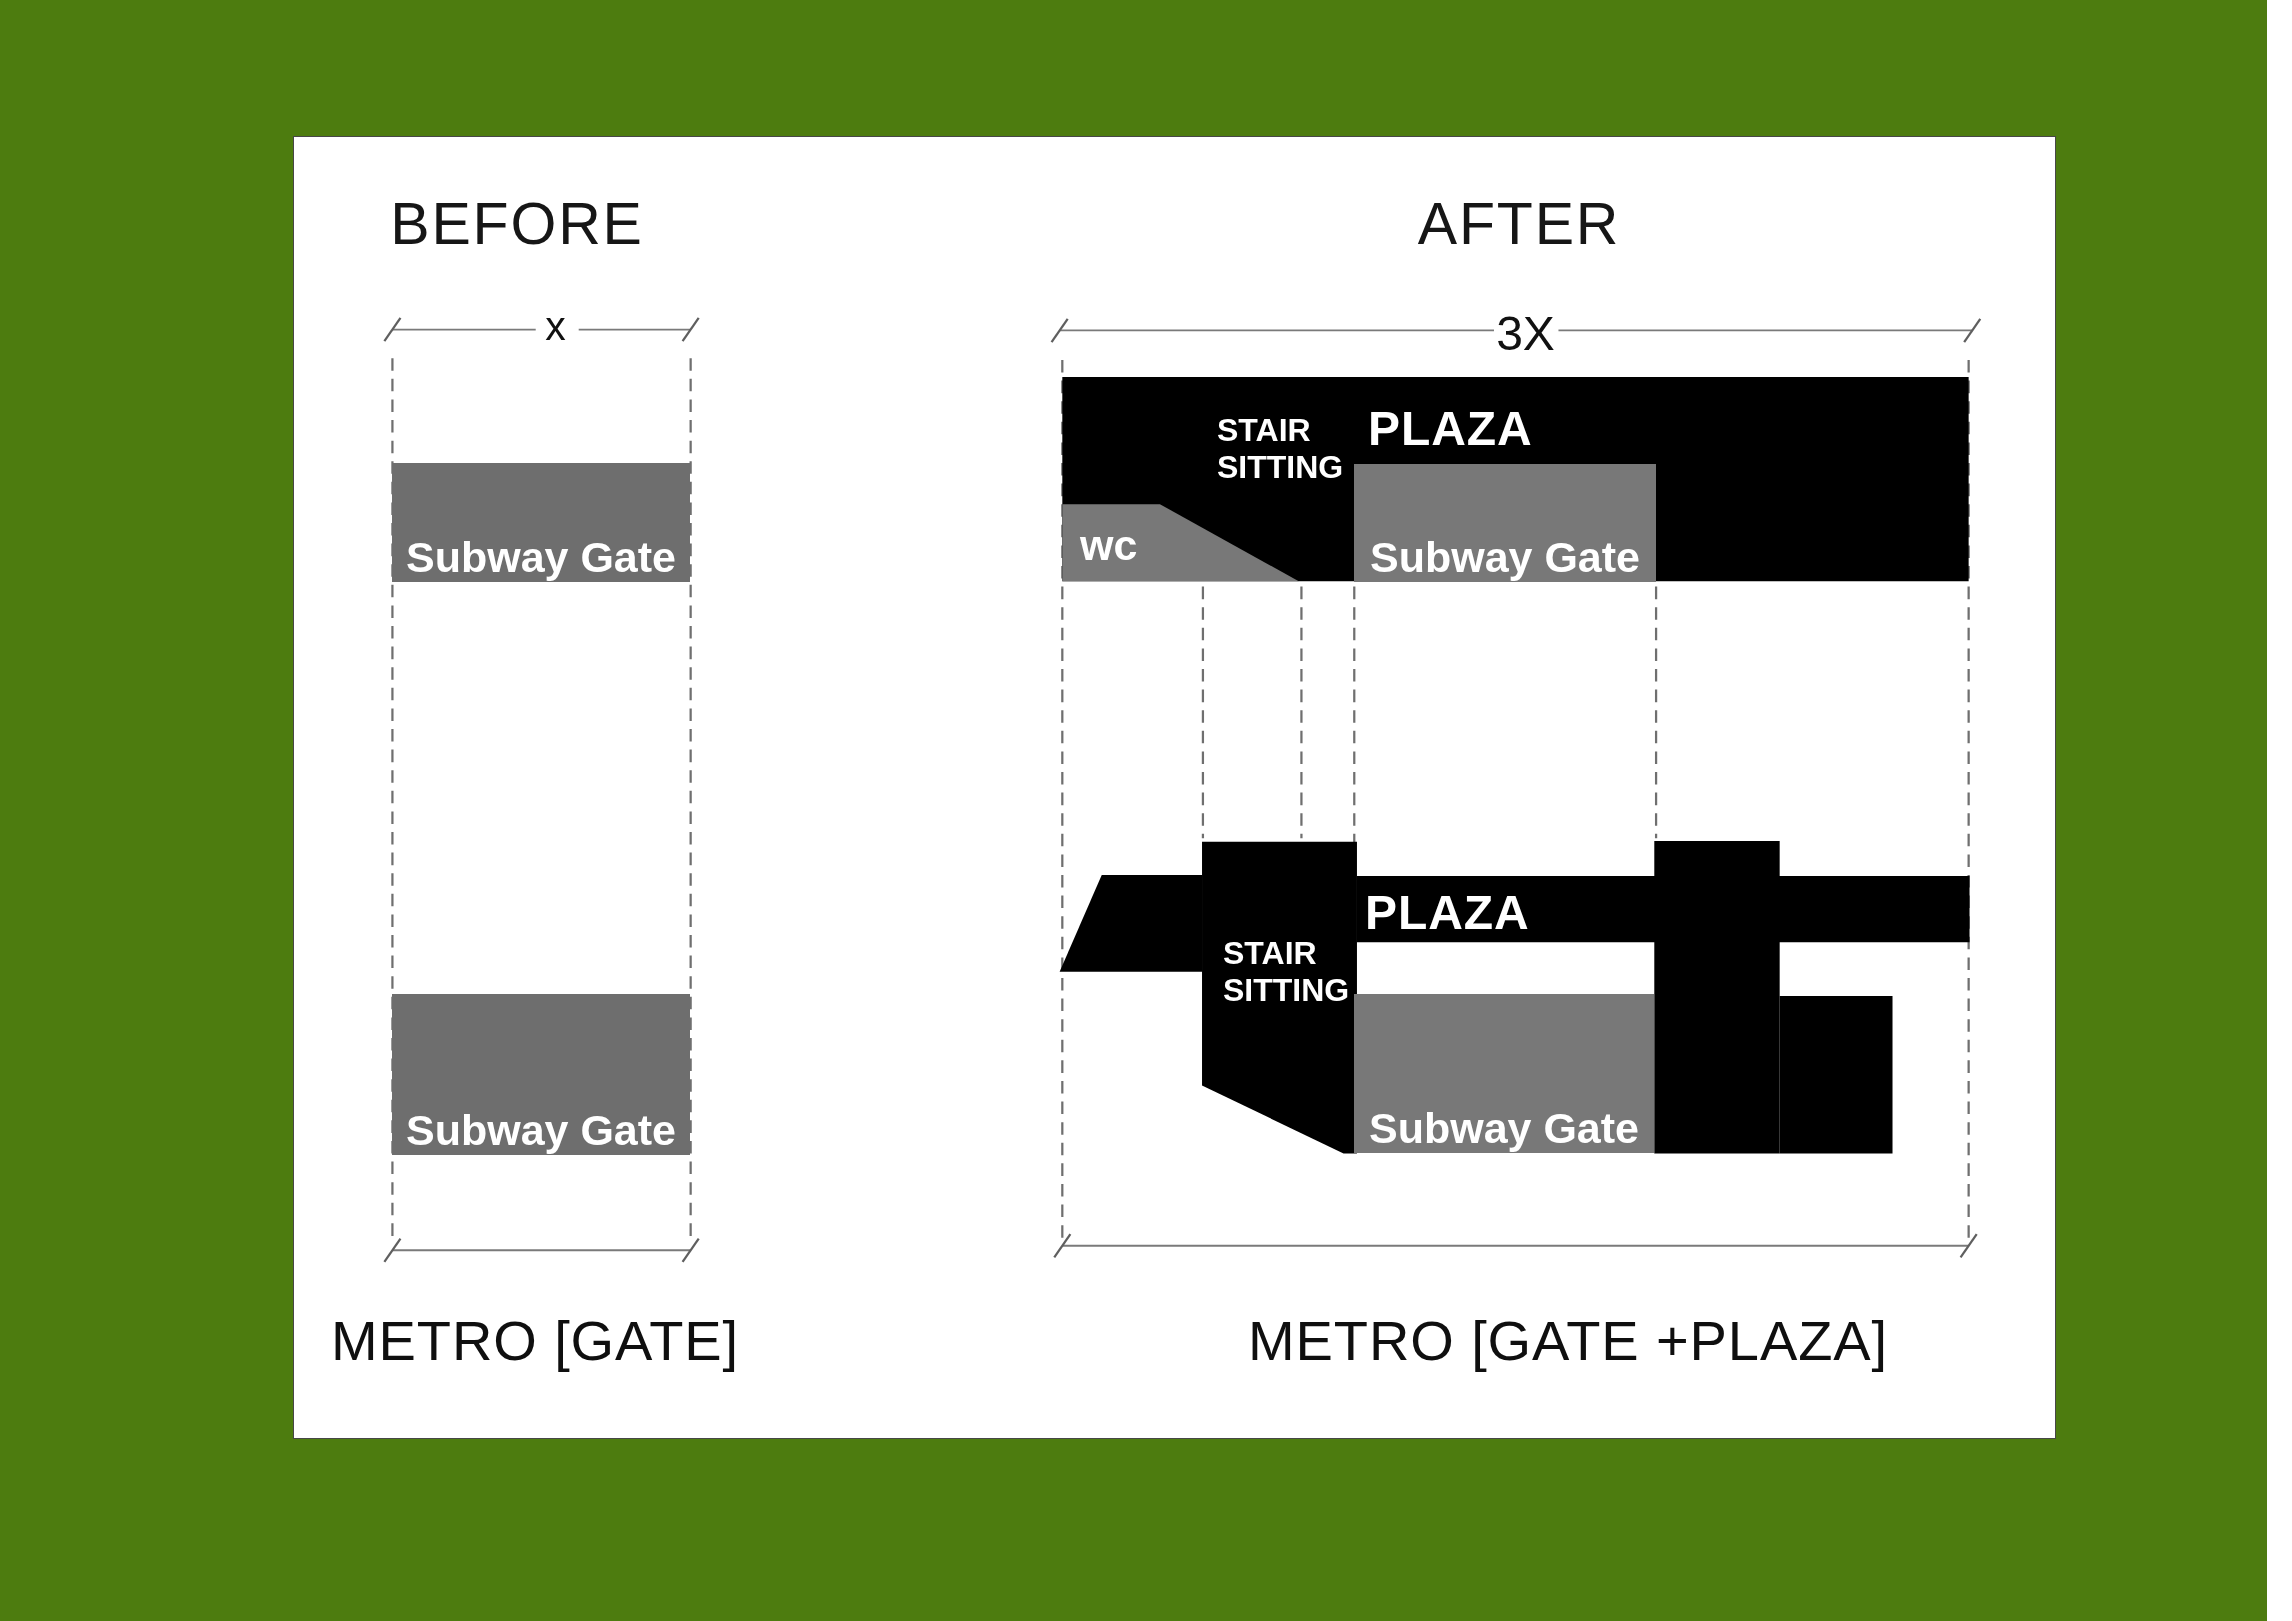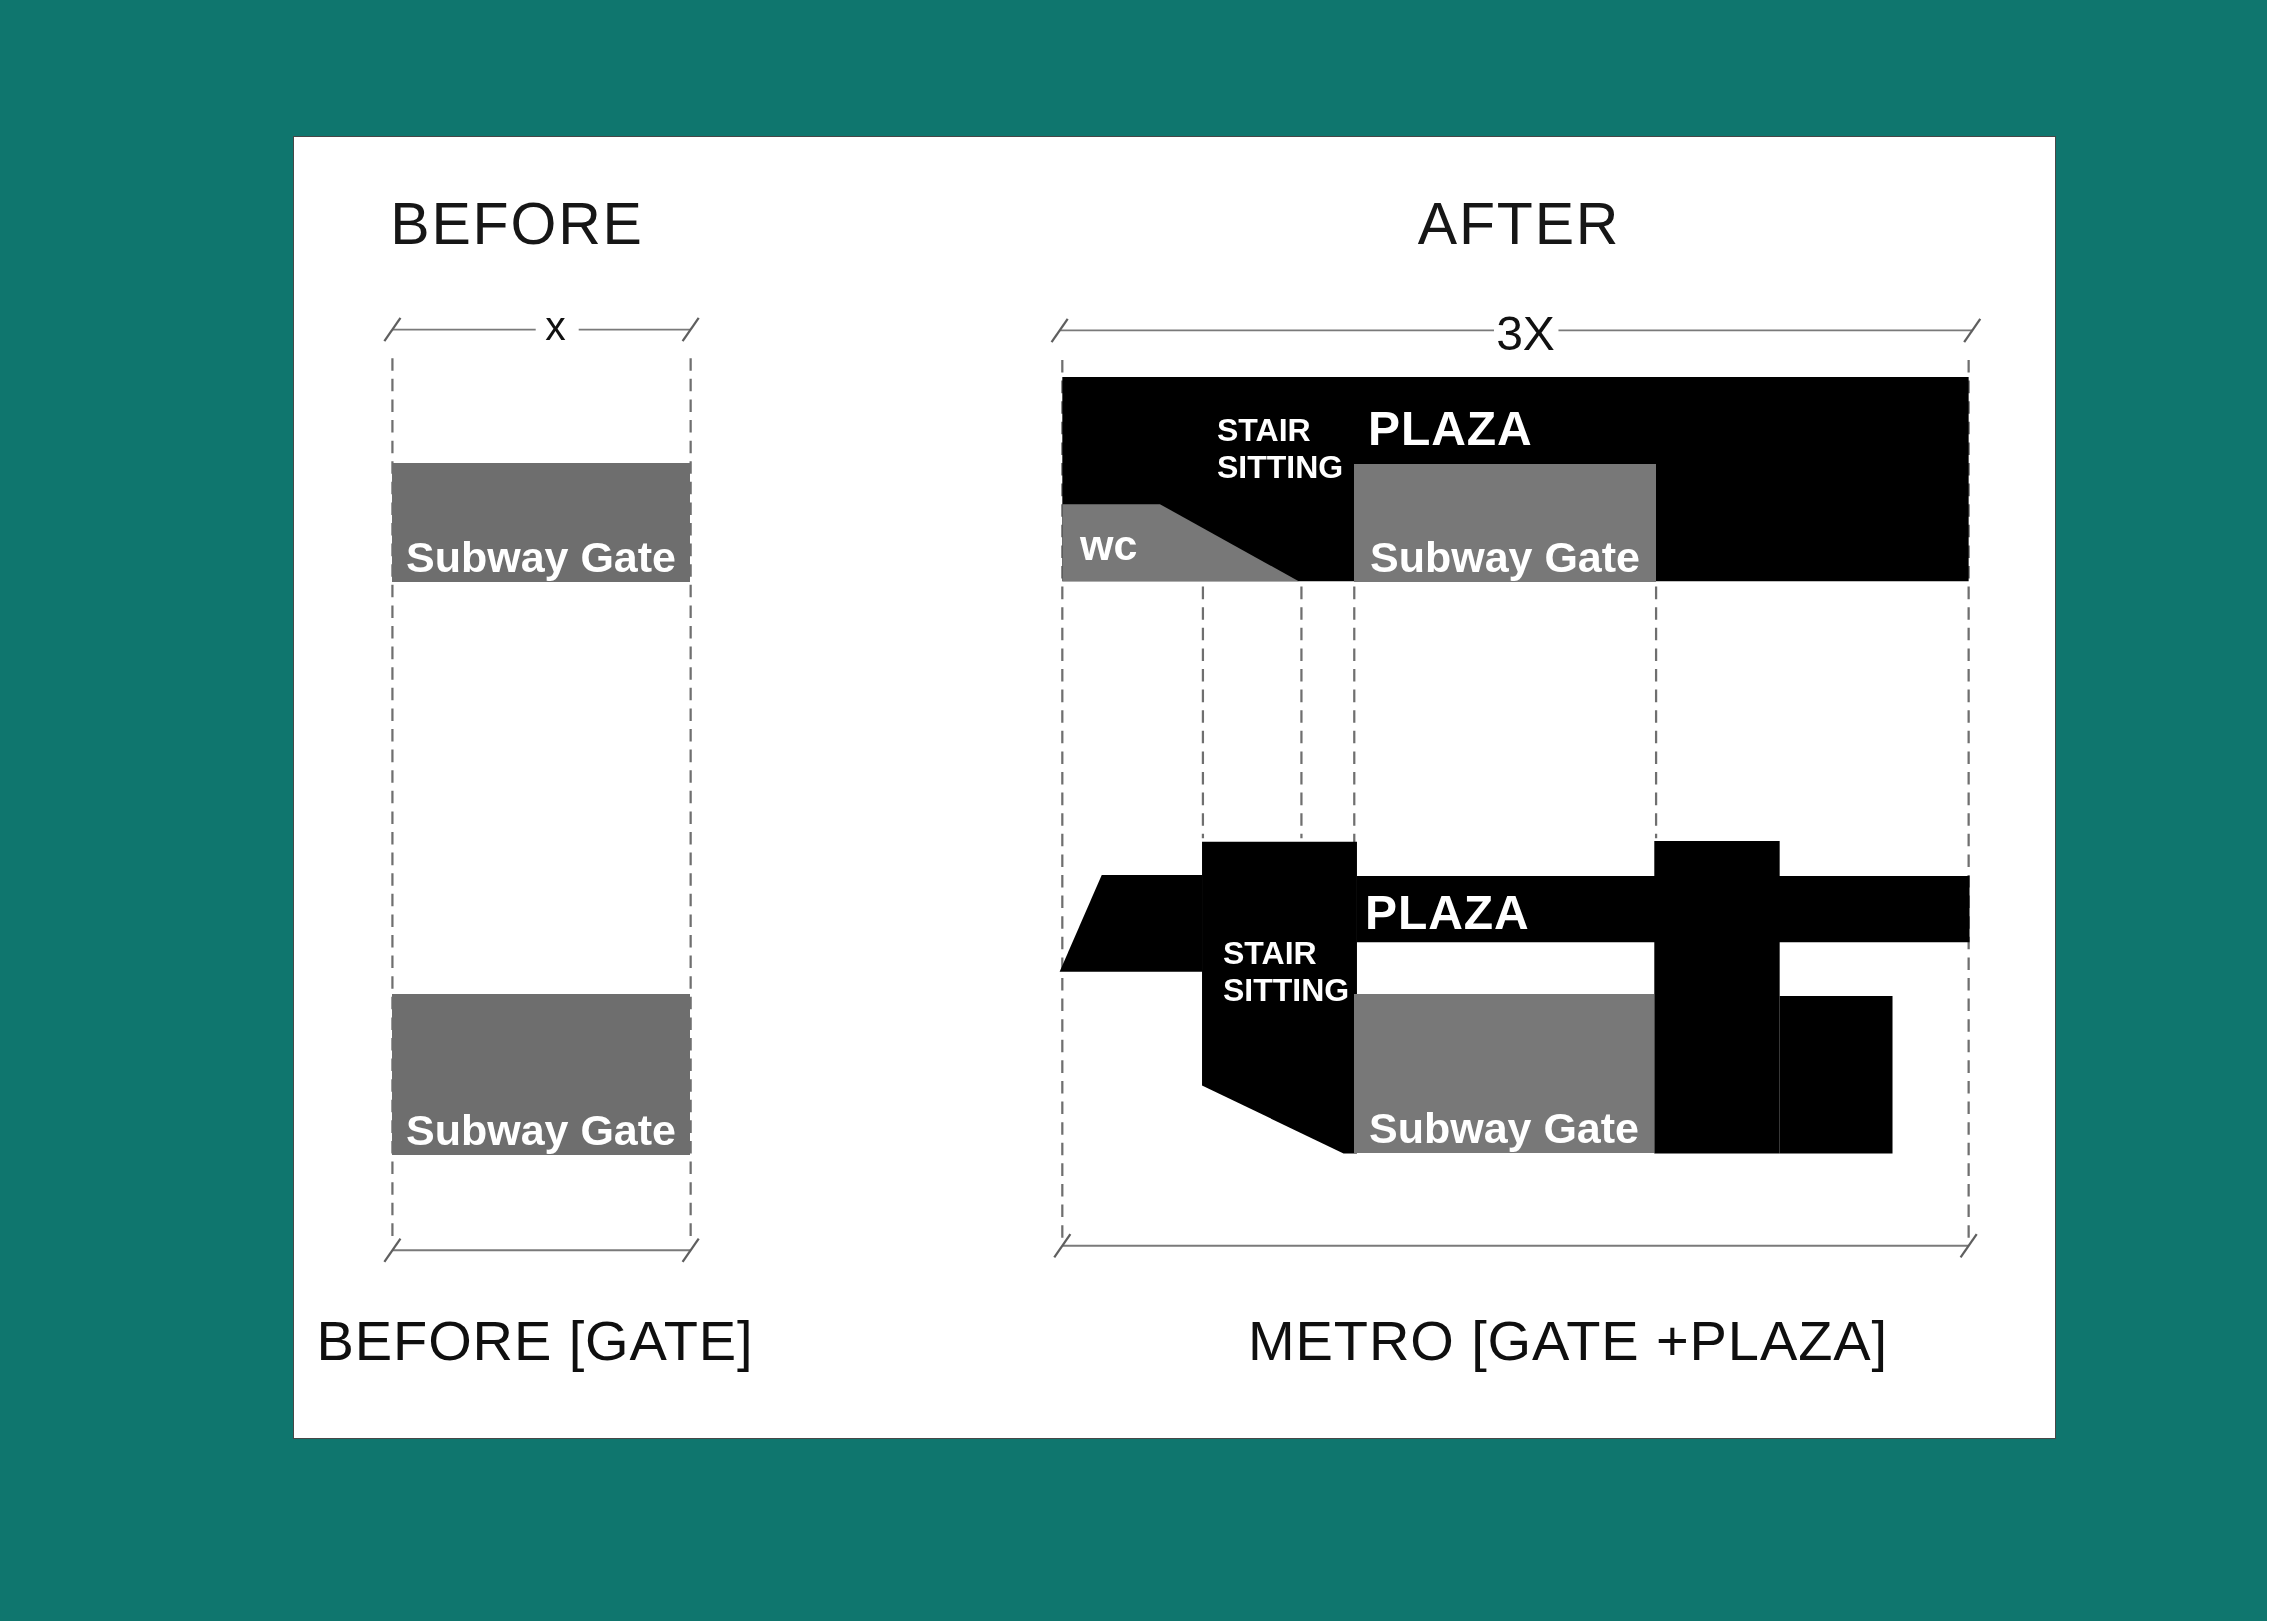--- a/index.html
+++ b/index.html
@@ -8,21 +8,21 @@
     --gray-after:#787878;
     --line:#7a7a7a;
     --dash:#6f6f6f;
     --ink:#1a1a1a;
     --frame:#474747;
     --white:#ffffff;
   }
   *{margin:0;padding:0;box-sizing:border-box;}
   html,body{width:2293px;height:1621px;background:#ffffff;
     font-family:"Liberation Sans","DejaVu Sans",sans-serif;}
-  .canvas{position:relative;width:2267px;height:1621px;background:#0f766e;overflow:hidden;}
+  .canvas{position:relative;width:2267px;height:1621px;background:#4d7c0f;overflow:hidden;}
   .frame{position:absolute;left:293px;top:136px;width:1763px;height:1303px;
     border:1.8px solid var(--frame);background:#fff;}
   svg.layer{position:absolute;left:0;top:0;width:2293px;height:1621px;display:block;}
   .lbl{position:absolute;color:var(--ink);white-space:nowrap;}
   .title{font-size:59px;font-weight:400;letter-spacing:1.8px;text-align:center;color:#161616;}
   .dimlbl{font-size:41px;font-weight:400;text-align:center;color:#111;}
   .caption{font-size:56px;font-weight:400;letter-spacing:0.9px;text-align:center;color:#0f0f0f;}
   .gatebox{position:absolute;display:flex;align-items:flex-end;justify-content:center;
     color:#fff;font-size:43px;font-weight:600;white-space:nowrap;}
   .gb-before{background:var(--gray-before);}
@@ -89,21 +89,21 @@
   <div class="lbl dimlbl" style="left:527px;top:303px;width:57px;">x</div>
 
   <div class="gatebox gb-before" style="left:392px;top:463px;width:298px;height:119px;">
     <span>Subway Gate</span>
   </div>
 
   <div class="gatebox gb-before" style="left:392px;top:994px;width:298px;height:161px;">
     <span>Subway Gate</span>
   </div>
 
-  <div class="lbl caption" style="left:311px;top:1308px;width:448px;">BEFORE [GATE]</div>
+  <div class="lbl caption" style="left:311px;top:1308px;width:448px;">METRO [GATE]</div>
 
   <div class="lbl title" style="left:1340px;top:190px;width:358px;">AFTER</div>
 
   <div class="lbl dimlbl" style="left:1488px;top:306px;width:75px;font-size:48px;">3X</div>
 
   <div class="wtext plaza" style="left:1368px;top:401px;width:269px;">PLAZA</div>
 
   <div class="wtext stair" style="left:1217px;top:412px;">
     <div>STAIR</div>
     <div>SITTING</div>

